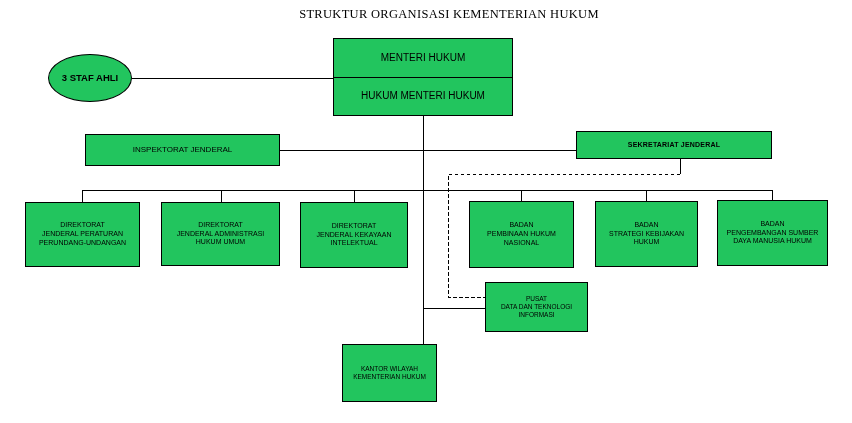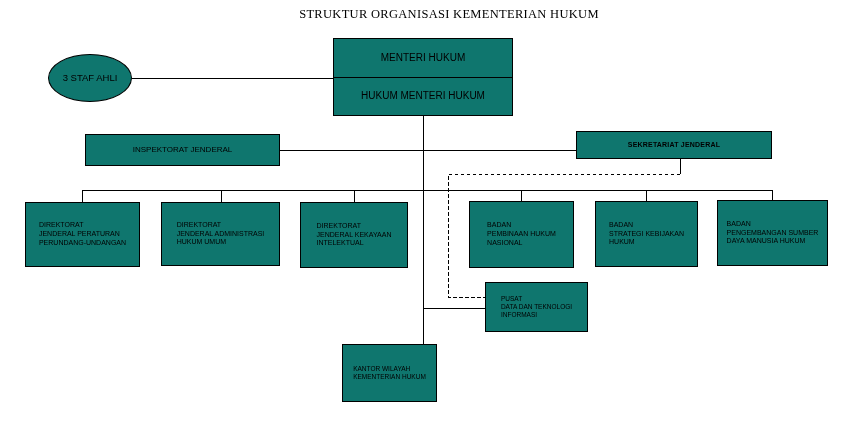--- a/index.html
+++ b/index.html
@@ -20,31 +20,32 @@
     font-size: 12.5px;
     letter-spacing: 0.3px;
     color: #000000;
     padding-left: 46px;
   }
   svg.wires { position: absolute; left: 0; top: 0; }
   .node {
     position: absolute;
     box-sizing: border-box;
     border: 1px solid #000000;
-    background: #0f766e;
+    background: #22c55e;
     display: flex;
     align-items: center;
     justify-content: center;
-    text-align: left;
+    text-align: center;
     white-space: pre-line;
     line-height: 1.25;
   }
   .ellipse {
     border-radius: 50%;
     font-size: 9.5px;
+    font-weight: bold;
   }
   .minister {
     flex-direction: column;
     align-items: stretch;
     padding: 0;
     font-size: 10px;
   }
   .minister .cell {
     flex: 1;
     display: flex;

